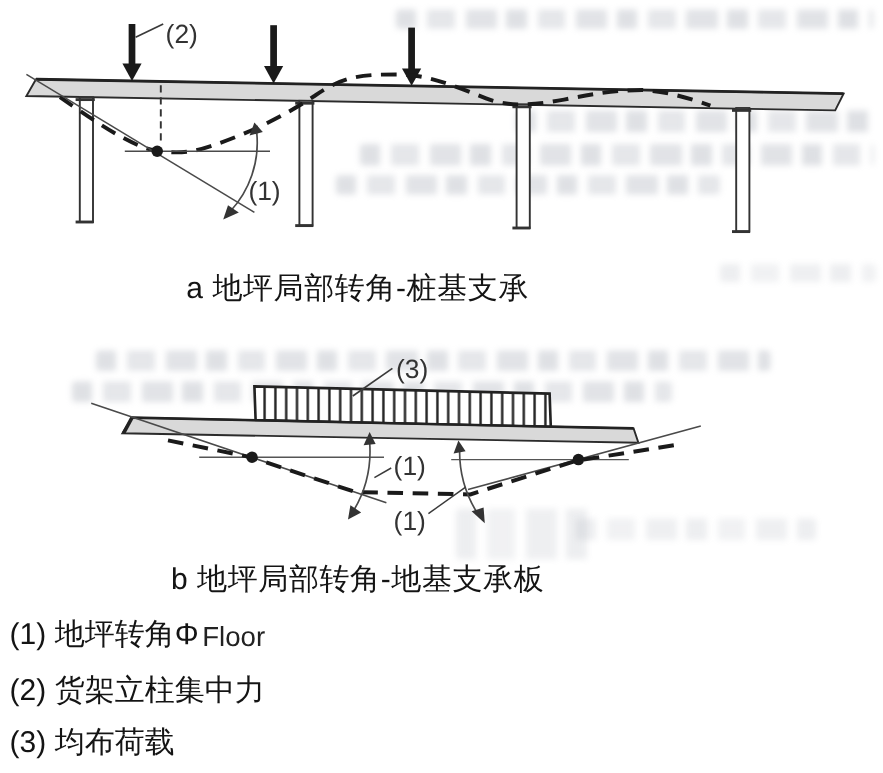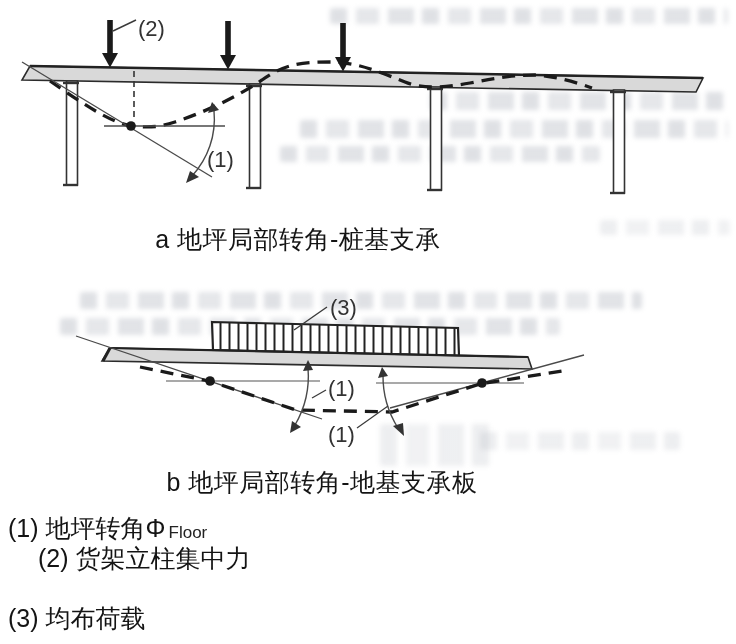--- a/index.html
+++ b/index.html
@@ -4,28 +4,28 @@
 <style>
   html,body{margin:0;padding:0;background:#fff;}
   #page{position:relative;width:736px;height:644px;background:#ffffff;overflow:hidden;
         font-family:"Liberation Sans",sans-serif;color:#1f1f1f;}
   svg{position:absolute;left:0;}
   .svg-a{top:0;}
   .svg-b{top:278px;}
   .caption{position:absolute;left:0;width:596px;text-align:center;
            font-size:25px;font-weight:500;letter-spacing:.5px;color:#141414;}
   .caption-a{top:223px;}
-  .caption-b{top:466px;padding-left:24px;}
+  .caption-b{top:466px;}
   .legend{position:absolute;left:8px;top:506px;}
   .legend-row{position:absolute;left:0;white-space:nowrap;font-size:25px;color:#141414;}
   .legend-row .marker{margin-right:7px;}
-  .legend-row .sub{font-size:17px;color:#222;position:relative;top:1px;margin-left:3px;}
+  .legend-row .sub{font-size:23px;color:#222;position:relative;top:1px;margin-left:3px;}
   .legend-row .sub:empty{display:none;}
   .lr-1{top:6px;}
-  .lr-2{top:36px;margin-left:30px;}
+  .lr-2{top:52px;}
   .lr-3{top:96px;}
   .ghost{position:absolute;filter:blur(2.5px);opacity:.5;border-radius:3px;
     background:repeating-linear-gradient(90deg,
       rgba(148,154,167,.60) 0 17px, rgba(148,154,167,0) 17px 26px,
       rgba(148,154,167,.48) 26px 49px, rgba(148,154,167,0) 49px 58px,
       rgba(148,154,167,.55) 58px 84px, rgba(148,154,167,0) 84px 92px);}
   .ghost.faint{opacity:.28;}
   text{font-family:"Liberation Sans",sans-serif;fill:#333;}
 </style>
 </head>

